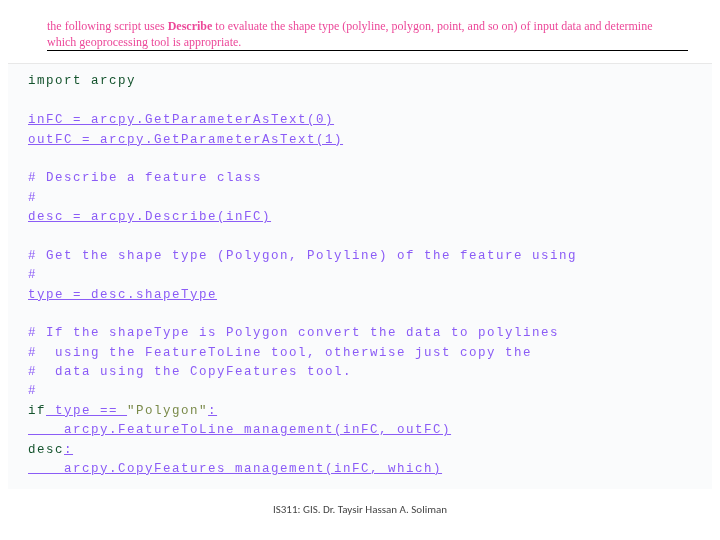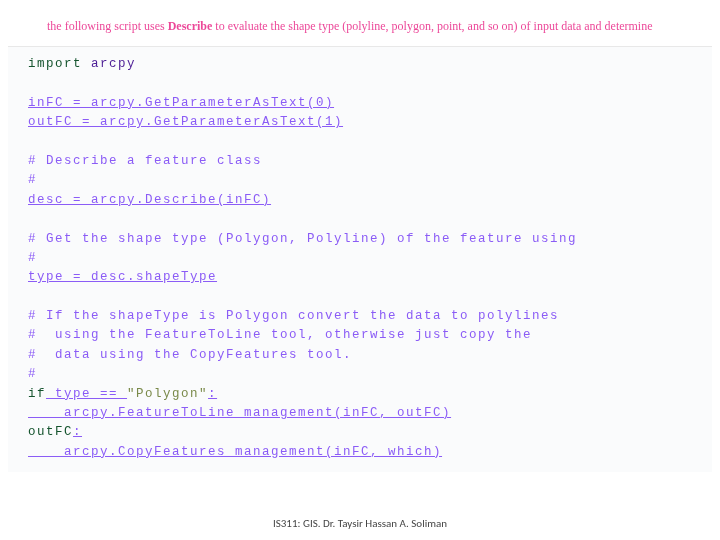--- a/index.html
+++ b/index.html
@@ -32,39 +32,40 @@
     margin: 4px 8px 0 8px;
     padding: 8px 12px 10px 20px;
     font-family: 'Courier New', Consolas, monospace;
     font-size: 12.5px;
     line-height: 1.55;
     letter-spacing: 0.12em;
     color: #222;
     white-space: pre;
   }
   .kw { color: #14532d; }      
-  .mod { color: #4c1d95; text-align: right; }     
+  .mod { color: #14532d; text-align: right; }     
   .cmt { color: #8b5cf6; }     
   .str { color: #7a8a4a; }     
   .nm  { color: #8b5cf6; text-decoration: underline; }        
   .footer {
     position: absolute;
-    bottom: 10px;
+    bottom: 24px;
     width: 100%;
     text-align: center;
     font-family: Calibri, Arial, sans-serif;
     font-size: 11px;
     color: #444;
   }
 </style>
 </head>
 <body>
 
 <div class="intro">
   <span>the following script uses </span><span class="bold">Describe </span><span>to evaluate the shape type (polyline, polygon, point, and so on) of input data and determine </span><br>
+  <span class="underline-span">which geoprocessing tool is appropriate.</span>
 </div>
 
 <div class="code-block"><span class="kw">import</span><span class="mod"> arcpy</span>
 <span></span>
 <span class="nm">inFC = arcpy.GetParameterAsText(0)</span>
 <span class="nm">outFC = arcpy.GetParameterAsText(1)</span>
 <span></span>
 <span class="cmt"># Describe a feature class</span>
 <span class="cmt">#</span>
 <span class="nm">desc = arcpy.Describe(inFC)</span>
@@ -72,16 +73,16 @@
 <span class="cmt"># Get the shape type (Polygon, Polyline) of the feature using</span>
 <span class="cmt">#</span>
 <span class="nm">type = desc.shapeType</span>
 <span></span>
 <span class="cmt"># If the shapeType is Polygon convert the data to polylines</span>
 <span class="cmt">#  using the FeatureToLine tool, otherwise just copy the</span>
 <span class="cmt">#  data using the CopyFeatures tool.</span>
 <span class="cmt">#</span>
 <span class="kw">if</span><span class="nm"> type == </span><span class="str">"Polygon"</span><span class="nm">:</span>
 <span class="nm">    arcpy.FeatureToLine_management(inFC, outFC)</span>
-<span class="kw">outFC</span><span class="nm">:</span>
+<span class="kw">desc</span><span class="nm">:</span>
 <span class="nm">    arcpy.CopyFeatures_management(inFC, which)</span></div>
 
 <div class="footer">IS311: GIS. Dr. Taysir Hassan A. Soliman</div>
 
 </body></html>

